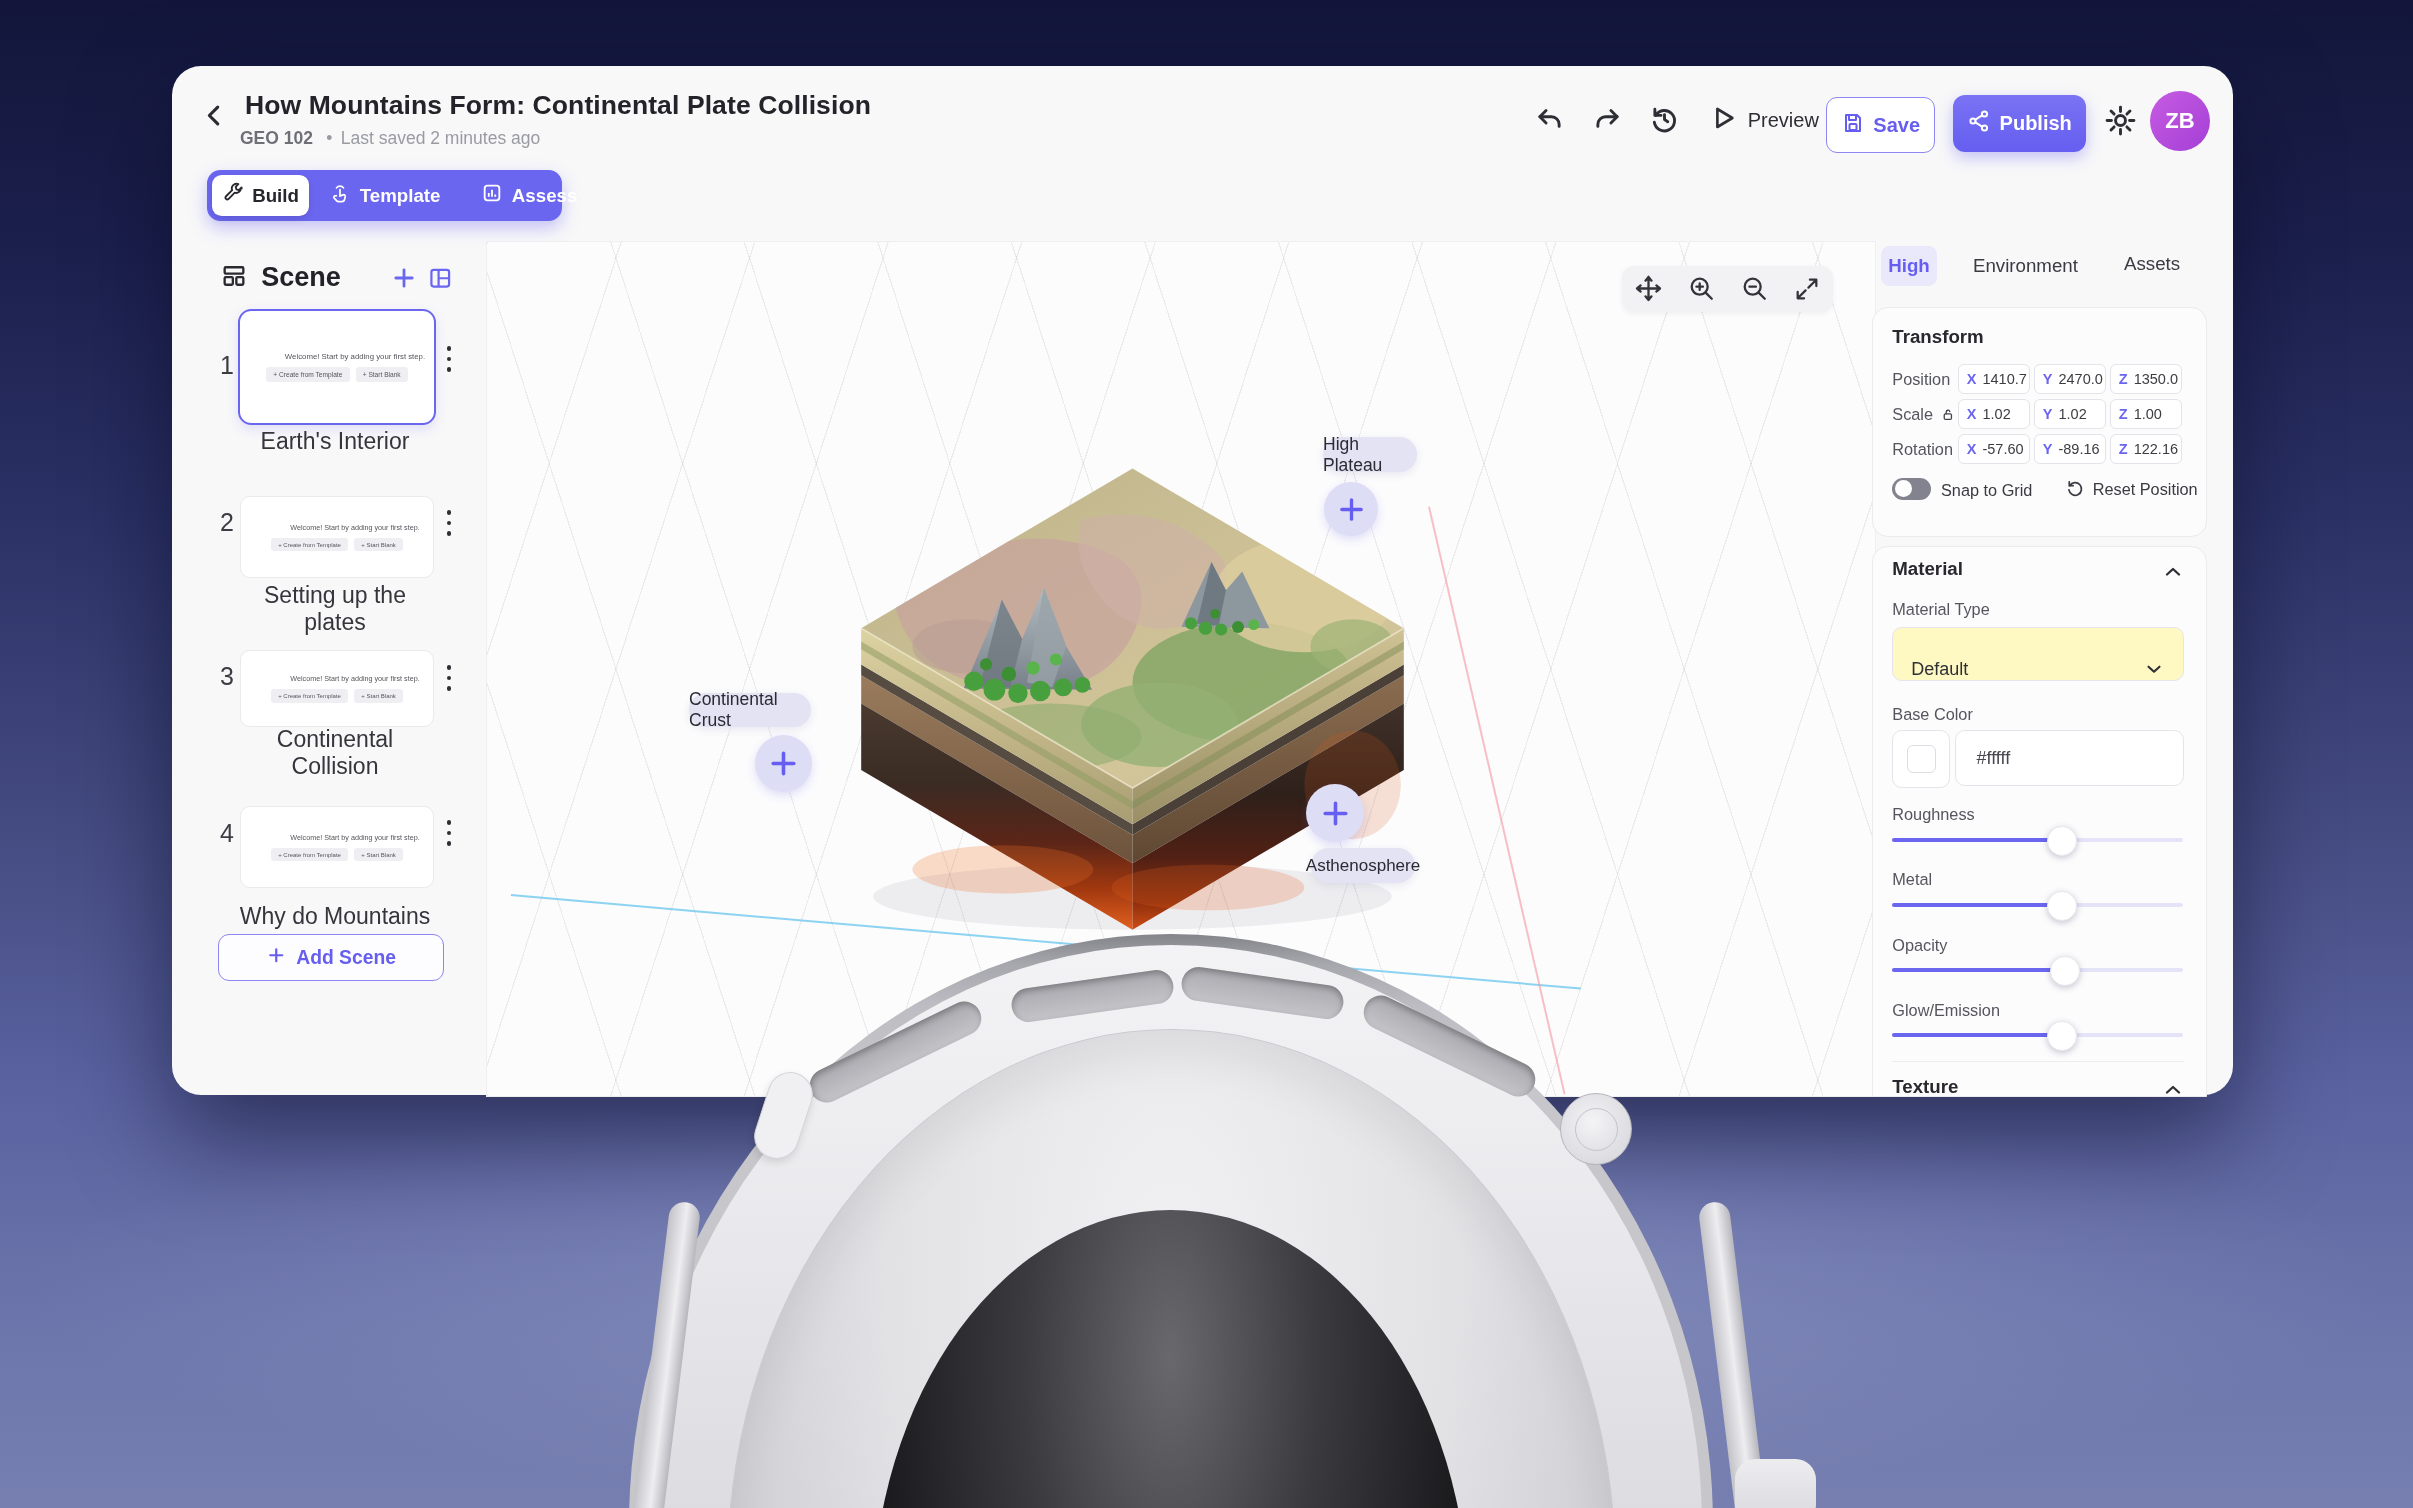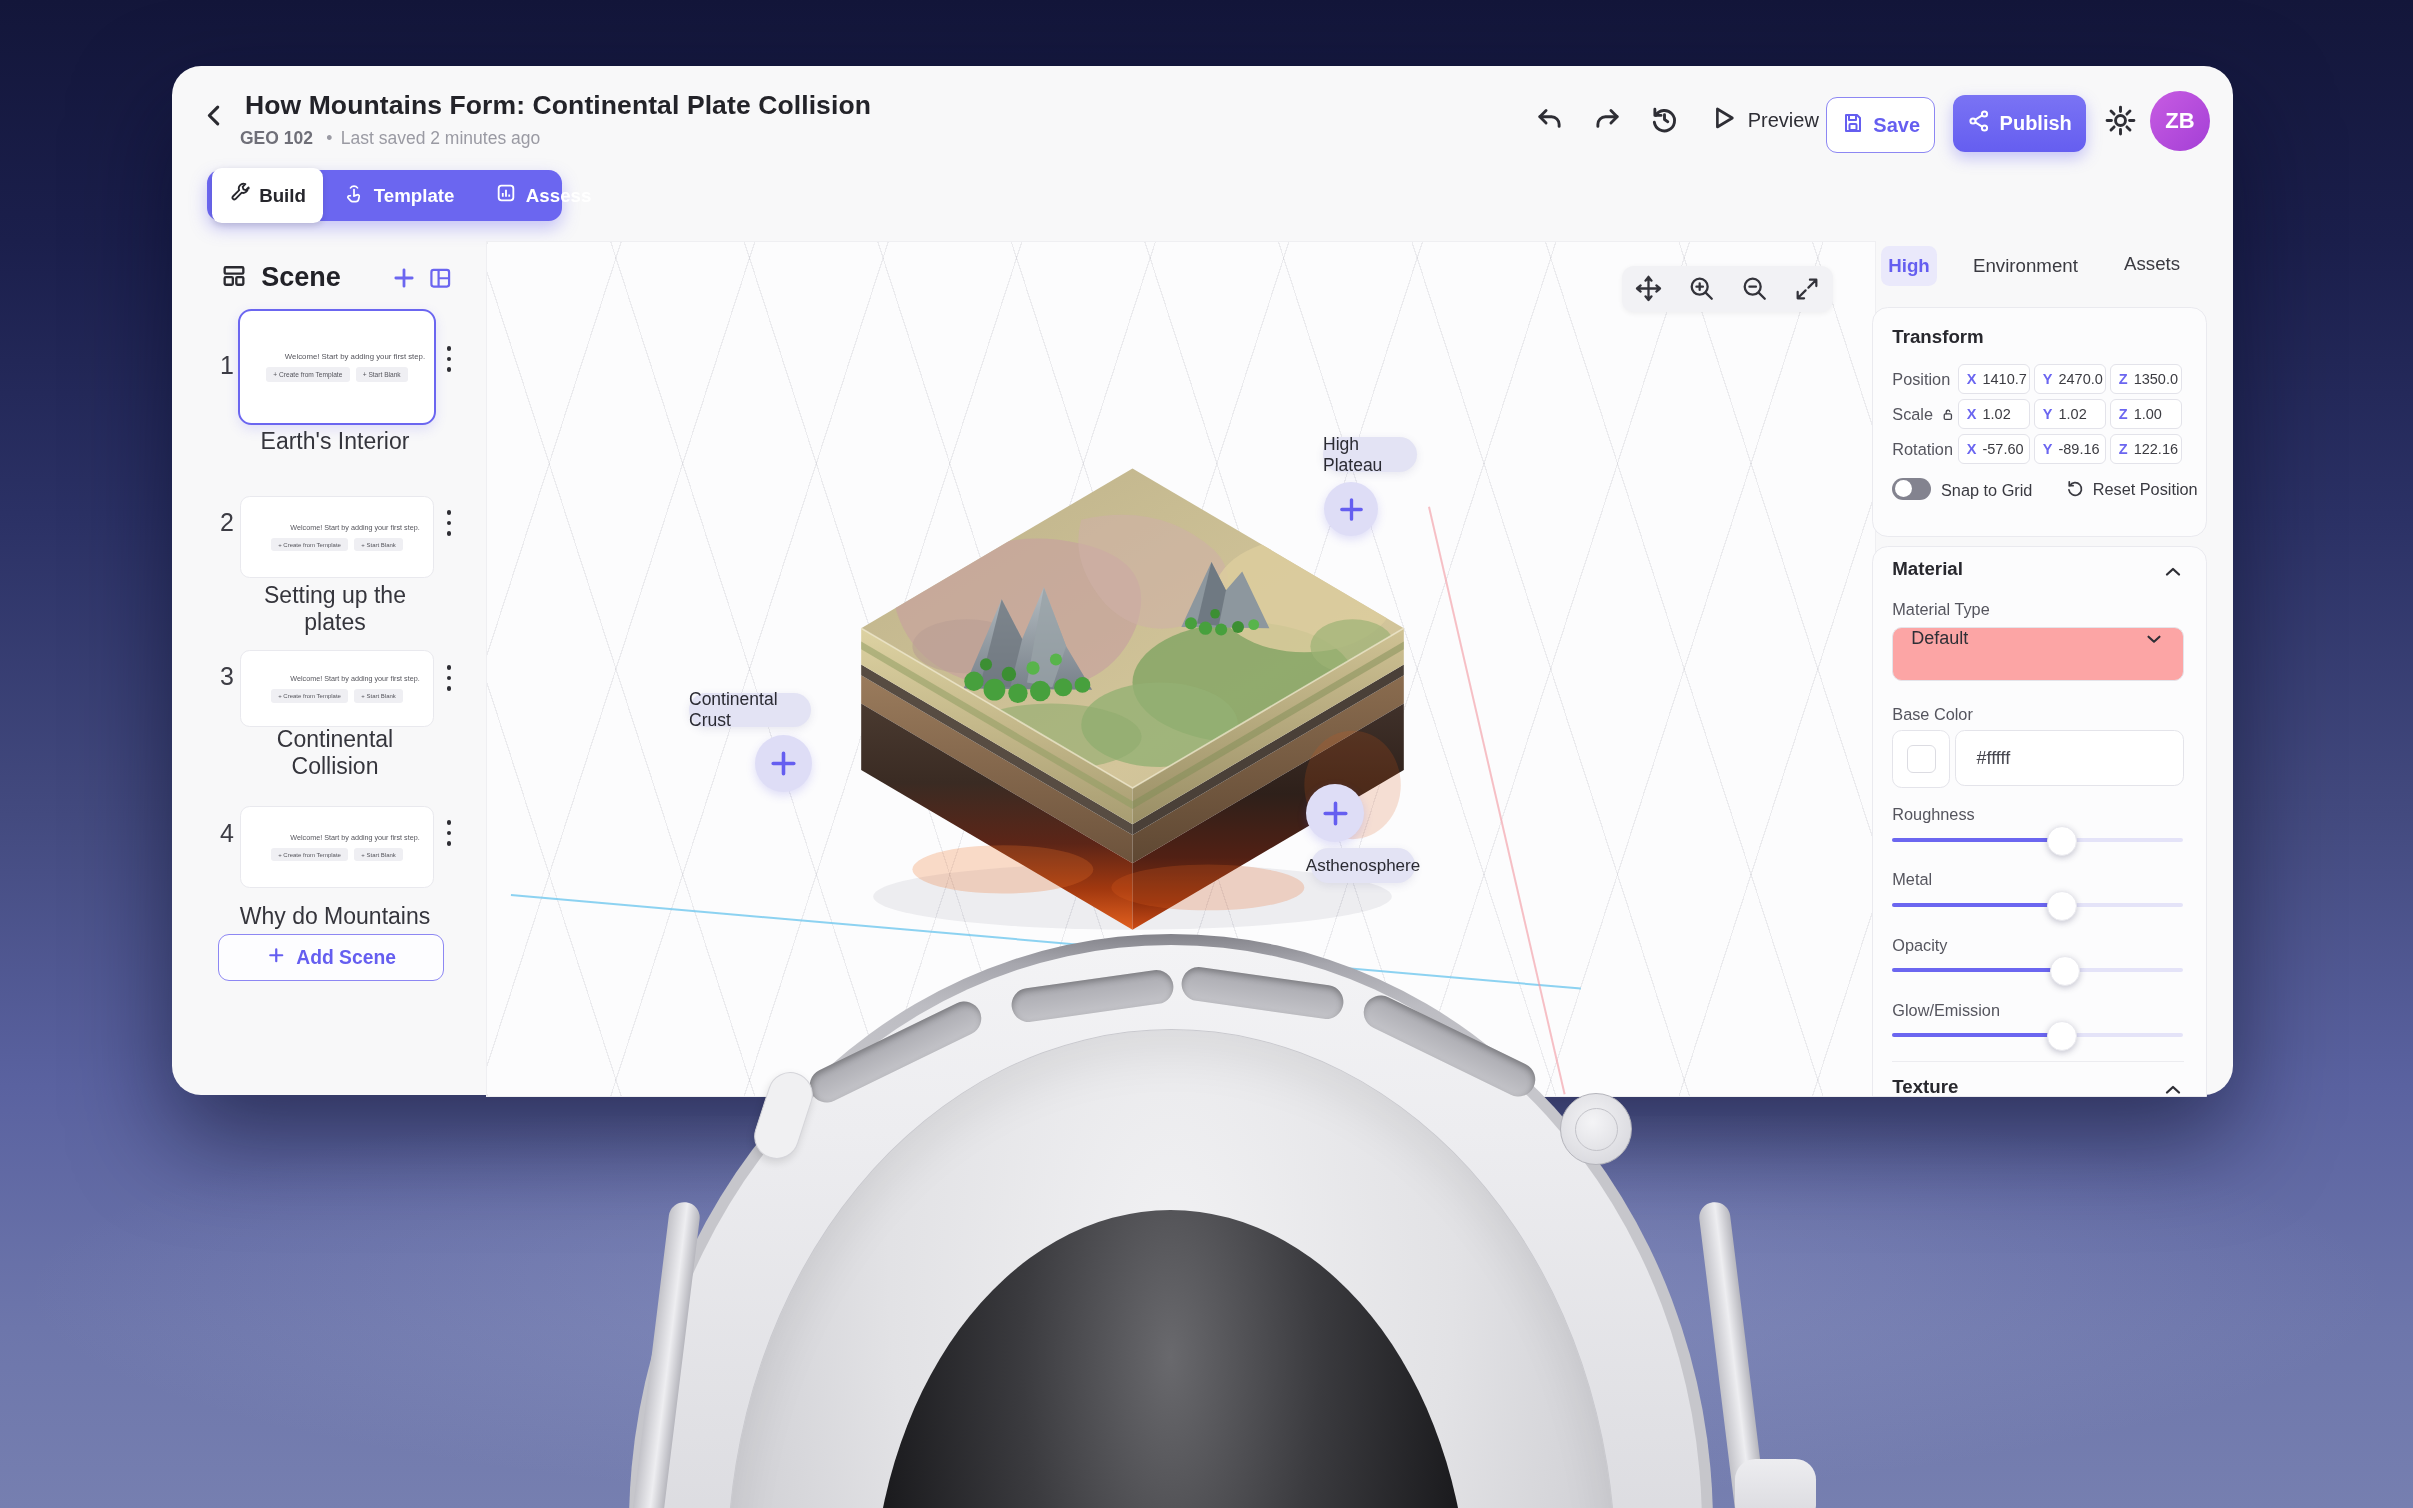--- a/index.html
+++ b/index.html
@@ -17,21 +17,21 @@
   .hbtn{display:flex;align-items:center;justify-content:center;gap:8.4px;border-radius:11px;font-size:20px;cursor:pointer;}
   .save{border:1.8px solid #8d87f3;background:#fff;color:#655ef0;font-weight:600;}
   .publish{background:linear-gradient(180deg,#7a73f4,#655ef0);color:#fff;font-weight:600;box-shadow:0 6px 14.5px rgba(101,94,240,.35);}
   .iconbtn{color:#2e2e35;}
   .avatar{border-radius:50%;background:linear-gradient(135deg,#c75ce2,#a43fd6);color:#fff;font-weight:700;
     font-size:22px;display:flex;align-items:center;justify-content:center;}
   
   .modebar{position:absolute;left:35px;top:104px;width:355px;height:51px;background:#6b66f0;border-radius:13.3px;
     display:flex;align-items:center;box-shadow:0 7.2px 17px rgba(101,94,240,.35);}
   .mode{display:flex;align-items:center;gap:8.4px;color:#fff;font-size:18.7px;font-weight:600;padding:0 20.5px;height:100%;cursor:pointer;}
-  .mode.active{background:#fff;color:#26262c;border-radius:9.7px;height:55px;margin-left:4.8px;padding:0 17px;box-shadow:0 2.4px 6px rgba(0,0,0,.12);}
+  .mode.active{background:#fff;color:#26262c;border-radius:9.7px;height:41px;margin-left:4.8px;padding:0 10px;box-shadow:0 2.4px 6px rgba(0,0,0,.12);}
   
   .scene-head{position:absolute;left:48px;top:194px;width:229px;height:34px;display:flex;align-items:center;}
   .scene-title{font-size:27px;font-weight:600;color:#222228;margin-left:13.3px;flex:1;}
   .thumb{position:absolute;background:#fff;border:1.2px solid #e9e9ee;border-radius:9.7px;overflow:hidden;
     display:flex;flex-direction:column;align-items:center;justify-content:center;cursor:pointer;}
   .thumb.selected{border:2.4px solid #6b66f0;border-radius:13.3px;box-shadow:0 4.8px 12px rgba(101,94,240,.15);}
   .welcome{font-size:7.8px;color:#55555c;margin-bottom:6px;white-space:nowrap;margin-left:36px;}
   .minibtns{display:flex;gap:6px;}
   .minibtn{font-size:6.6px;color:#55555c;background:#efeff3;border-radius:3px;padding:3.6px 7.2px;white-space:nowrap;cursor:pointer;}
   .scene-num{position:absolute;font-size:25px;color:#3c3c44;width:30px;text-align:center;}
@@ -61,22 +61,22 @@
   .card{position:absolute;left:1700px;width:333px;background:#fcfcfd;border:1.2px solid #eaeaef;border-radius:15.7px;}
   .sec-title{font-size:18.7px;font-weight:700;color:#28282e;}
   .flabel{font-size:16.3px;color:#55555e;}
   .row-label{position:absolute;left:19.3px;font-size:16.3px;color:#55555e;display:flex;align-items:center;gap:7.2px;}
   .vbox{position:absolute;width:72px;height:30px;border:1.2px solid #e3e3ea;border-radius:6px;background:#fff;
     display:flex;align-items:center;gap:6px;padding-left:7.8px;box-sizing:border-box;}
   .vbox .ax{font-size:14.5px;color:#6b66f0;font-weight:600;}
   .vbox .vv{font-size:14.5px;color:#3c3c42;}
   .toggle{position:absolute;width:39px;height:22px;border-radius:11px;background:#83838f;cursor:pointer;}
   .toggle i{position:absolute;left:2.4px;top:2.4px;width:17px;height:17px;border-radius:50%;background:#fff;}
-  .dropdown{position:absolute;height:54px;border:1.2px solid #e4e4ea;border-radius:9.7px;background:#fca5a5;
-    display:flex;align-items:flex-start;justify-content:space-between;padding:0 18px;box-sizing:border-box;cursor:pointer;}
+  .dropdown{position:absolute;height:54px;border:1.2px solid #e4e4ea;border-radius:9.7px;background:#fef9c3;
+    display:flex;align-items:flex-end;justify-content:space-between;padding:0 18px;box-sizing:border-box;cursor:pointer;}
   .dropdown .dval{font-size:18px;color:#2f2f36;}
   .swatch{position:absolute;width:56px;height:56px;border:1.2px solid #e4e4ea;border-radius:9.7px;background:#fff;
     display:flex;align-items:center;justify-content:center;cursor:pointer;}
   .swatch i{width:26.5px;height:26.5px;border-radius:6px;border:1.2px solid #dcdce2;background:#fff;}
   .cinput{position:absolute;height:56px;border:1.2px solid #e4e4ea;border-radius:9.7px;background:#fff;
     display:flex;align-items:center;padding-left:20.5px;box-sizing:border-box;font-size:18px;color:#46464e;}
   .slider{position:absolute;width:291px;height:28px;cursor:pointer;}
   .slider .track{position:absolute;left:0;top:12px;width:100%;height:4.2px;border-radius:2.4px;background:#e4e3f8;}
   .slider .fill{position:absolute;left:0;top:12px;height:4.2px;border-radius:2.4px;background:#6b66f0;}
   .slider .thumb{position:absolute;top:0;width:28px;height:28px;border-radius:50%;background:#fff;box-shadow:0 1.8px 6px rgba(40,40,80,.25);}

